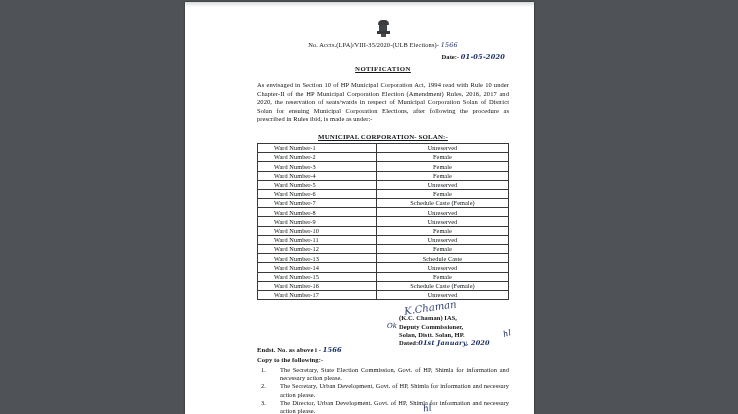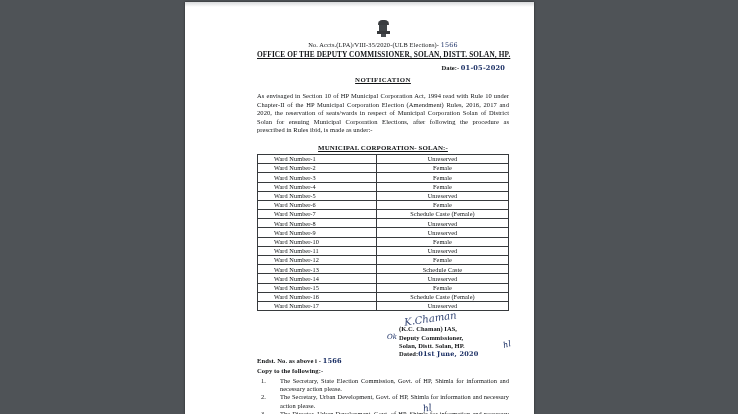--- a/index.html
+++ b/index.html
@@ -103,20 +103,21 @@
   
   .refline {
     text-align: center;
     font-size: 6.4px;
     letter-spacing: 0.02em;
     line-height: 8px;
     white-space: nowrap;
   }
   .hand {
     font-family: "DejaVu Serif", serif;
+    font-style: italic;
     color: #1b2f63;
     letter-spacing: 0.03em;
   }
   .office-line {
     text-align: center;
     font-size: 7.3px;
     font-weight: bold;
     text-decoration: underline;
     letter-spacing: 0.015em;
     line-height: 10px;
@@ -298,21 +299,20 @@
             <span class="base"></span>
             <span class="stem"></span>
           </span>
         </div>
 
         <div class="refline">
           <span>No. Accts.(LPA)/VIII-35/2020-(ULB Elections)-</span>
           <span class="hand">1566</span>
         </div>
 
-        <div class="office-line">OFFICE OF THE DEPUTY COMMISSIONER,  SOLAN, DISTT. SOLAN, HP.</div>
 
         <div class="dateline">
           <span>Date:-</span>
           <span class="hand">01-05-2020</span>
         </div>
 
         <div class="notif-title">NOTIFICATION</div>
 
         <div class="para">As envisaged in Section 10 of HP Municipal Corporation Act, 1994 read with Rule 10 under Chapter-II of the HP Municipal Corporation Election (Amendment) Rules, 2016, 2017 and 2020, the reservation of seats/wards in respect of Municipal Corporation Solan of District Solan for ensuing Municipal Corporation Elections, after following the procedure as prescribed in Rules ibid, is made as under:-</div>
 
@@ -392,21 +392,21 @@
         </table>
 
         <div class="sig-block">
           <div class="sig-scribble">K.Chaman</div>
           <div class="sig-ok">Ok</div>
           <div class="sig-lines">
             <div>(K.C. Chaman) IAS,</div>
             <div>Deputy Commissioner,</div>
             <div>Solan, Distt. Solan, HP.</div>
             <div>
-              <span>Dated:</span><span class="hand">01st June, 2020</span>
+              <span>Dated:</span><span class="hand">01st January, 2020</span>
             </div>
           </div>
           <div class="sig-mark2 hand">hl</div>
         </div>
 
         <div class="endst">
           <span>Endst. No. as above i -</span>
           <span class="hand">1566</span>
         </div>
         <div class="copyto">Copy to the following:-</div>

